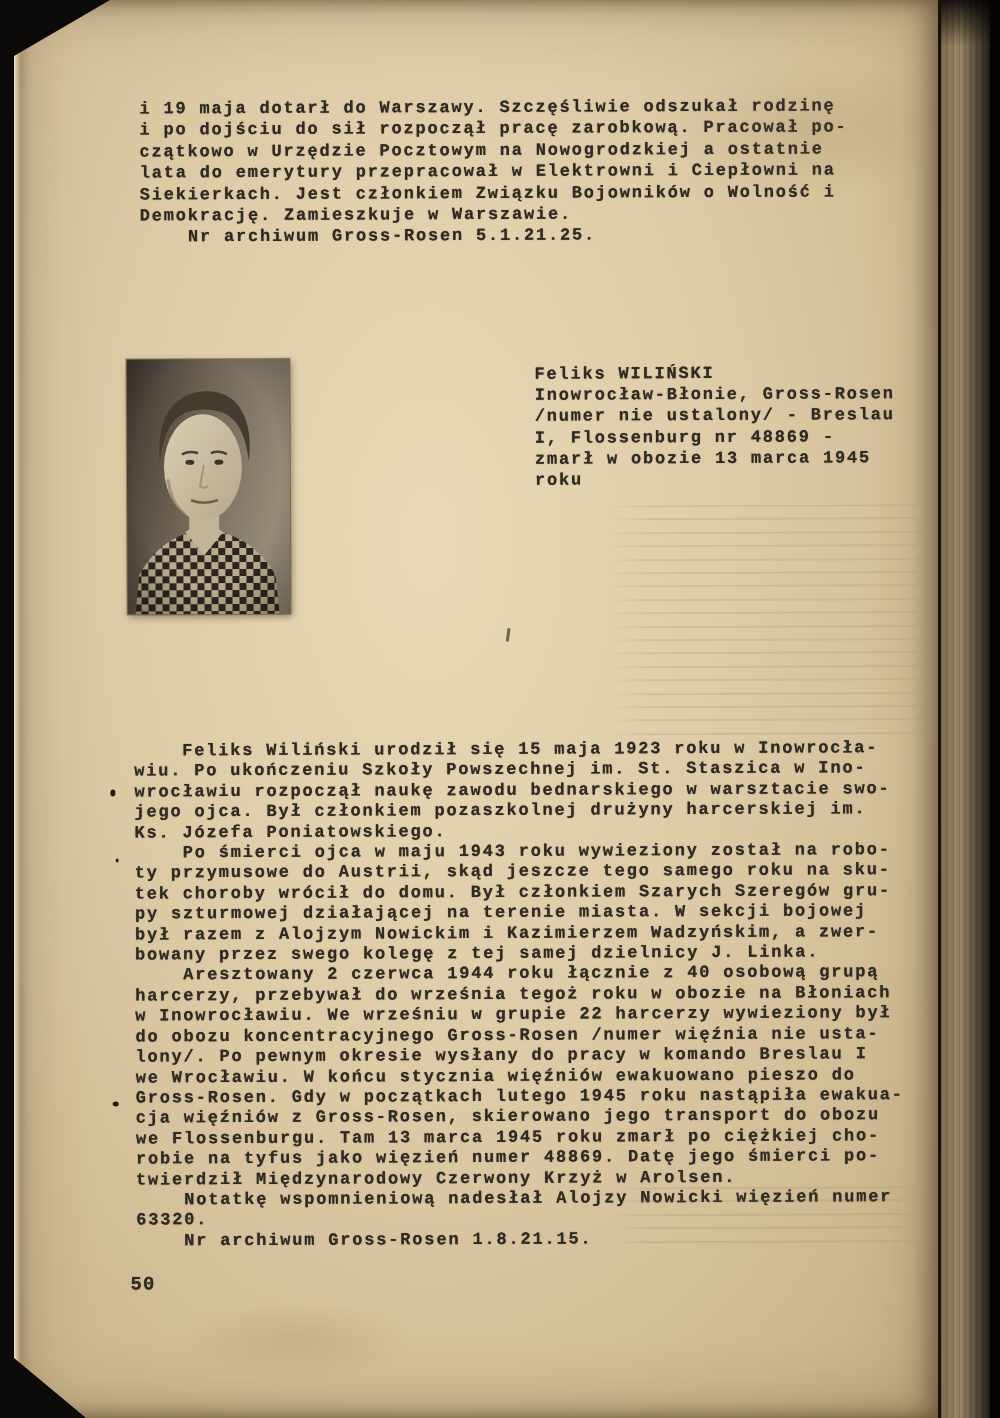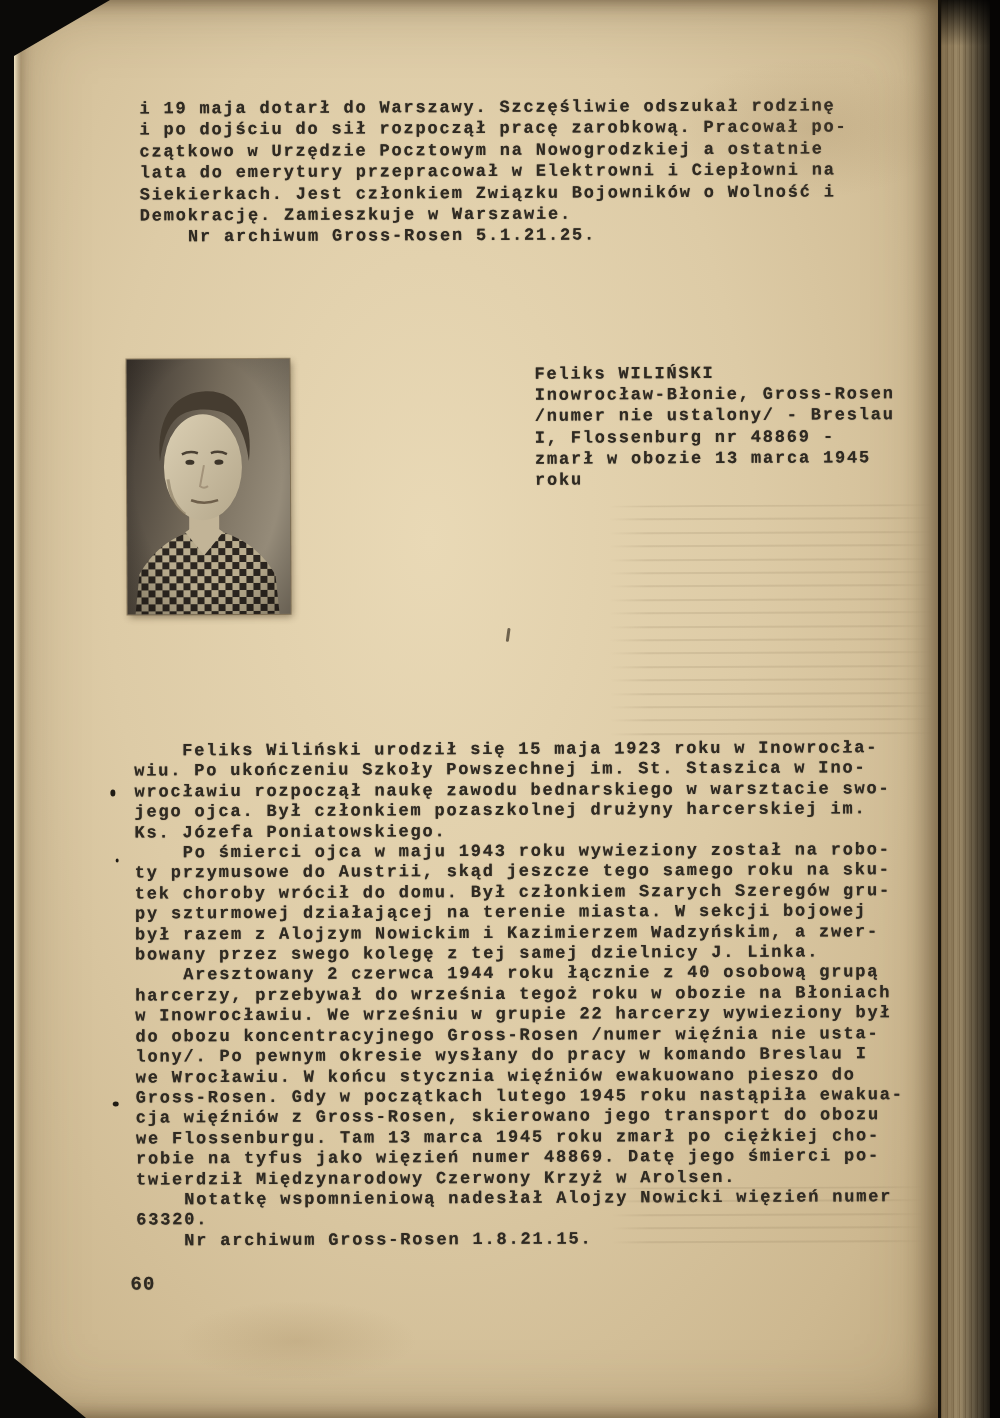--- a/index.html
+++ b/index.html
@@ -174,21 +174,21 @@
 we Wrocławiu. W końcu stycznia więźniów ewakuowano pieszo do
 Gross-Rosen. Gdy w początkach lutego 1945 roku nastąpiła ewakua-
 cja więźniów z Gross-Rosen, skierowano jego transport do obozu
 we Flossenburgu. Tam 13 marca 1945 roku zmarł po ciężkiej cho-
 robie na tyfus jako więzień numer 48869. Datę jego śmierci po-
 twierdził Międzynarodowy Czerwony Krzyż w Arolsen.
     Notatkę wspomnieniową nadesłał Alojzy Nowicki więzień numer
 63320.
     Nr archiwum Gross-Rosen 1.8.21.15.</div>
 
-      <div class="typewriter page-num">60</div>
+      <div class="typewriter page-num">50</div>
 
       <div class="ghost ghost1"></div>
       <div class="ghost ghost2"></div>
 
       <div class="stain stain1"></div>
       <div class="stain stain2"></div>
       <div class="speck speck1"></div>
       <div class="speck speck2"></div>
       <div class="speck speck3"></div>
       <div class="mark1"></div>

